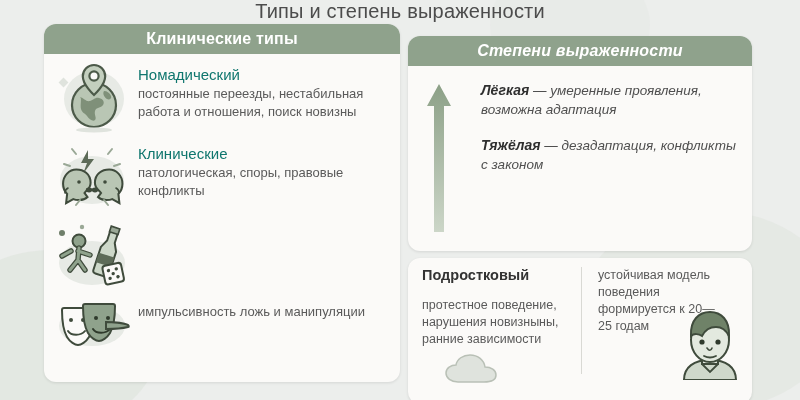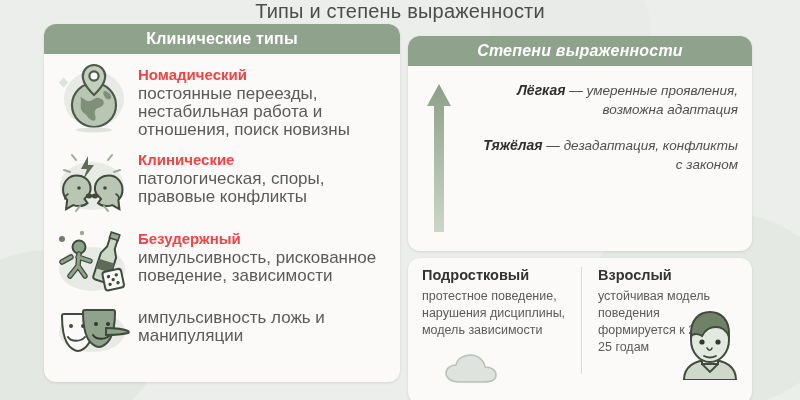--- a/index.html
+++ b/index.html
@@ -71,39 +71,38 @@
   }
   .type-icon {
     flex: 0 0 76px;
     height: 72px;
     position: relative;
   }
   .type-icon svg { display: block; width: 76px; height: 72px; }
   .type-text { padding-top: 5px; min-width: 0; }
   .type-name {
     font-size: 15px;
-    font-weight: bold;
-    color: #ef4444;
+    font-weight: normal;
+    color: #0f766e;
     margin-bottom: 2px;
     white-space: nowrap;
   }
   .type-desc {
-    font-size: 17px;
+    font-size: 13px;
     color: #5a5a5a;
     line-height: 18px;
   }
   .type-row.last .type-icon { height: 54px; }
   .type-row.last .type-icon svg { height: 54px; }
 
   
   .sever-body {
     display: flex;
     padding: 14px 14px 10px 18px;
     gap: 29px;
-    text-align: right;
   }
   .arrow-wrap { flex: 0 0 26px; padding-top: 2px; }
   .sever-list { padding-top: 1px; }
   .sever-item { margin-bottom: 17px; }
   .sever-item:last-child { margin-bottom: 0; }
   .sever-line { font-size: 13.5px; color: #4f4f4f; line-height: 19px; }
   .sever-line b { color: #2f2f2f; font-size: 14px; }
 
   
   .age-body {
@@ -111,21 +110,21 @@
     padding: 9px 12px 0 14px;
     position: relative;
     height: 116px;
   }
   .age-col { width: 50%; padding-right: 12px; }
   .age-col.right { padding-left: 16px; border-left: 1px solid #d9d9d4; }
   .age-name {
     font-size: 14.5px;
     font-weight: bold;
     color: #333333;
-    margin-bottom: 5px;
+    margin-bottom: 14px;
     white-space: nowrap;
   }
   .age-desc {
     font-size: 12.5px;
     color: #5a5a5a;
     line-height: 17px;
   }
   .age-person {
     position: absolute;
     right: 4px;
@@ -213,24 +212,20 @@
           <g transform="rotate(-12 60 56)">
             <rect x="50" y="45" width="19" height="19" rx="3" fill="#fbfaf8" stroke="#3f4b3c" stroke-width="2"></rect>
             <circle cx="55.5" cy="50.5" r="1.7" fill="#3f4b3c"></circle>
             <circle cx="63.5" cy="50.5" r="1.7" fill="#3f4b3c"></circle>
             <circle cx="59.5" cy="54.5" r="1.7" fill="#3f4b3c"></circle>
             <circle cx="55.5" cy="58.5" r="1.7" fill="#3f4b3c"></circle>
             <circle cx="63.5" cy="58.5" r="1.7" fill="#3f4b3c"></circle>
           </g>
         </svg>
       </div>
-      <div class="type-text">
-        <div class="type-name">Безудержный</div>
-        <div class="type-desc">импульсивность, рискованное поведение, зависимости</div>
-      </div>
     </div>
 
     <div class="type-row last">
       <div class="type-icon">
         <svg viewBox="0 0 76 54">
           <ellipse cx="38" cy="28" rx="33" ry="20" fill="#e7eae5"></ellipse>
           <path d="M10 8h26c1 0 2 1 2 2 0 10-1 20-5 27-3 5-8 8-11 8s-8-3-11-8C7 30 6 20 6 10c0-1 1-2 2-2z" transform="translate(2,2)" fill="#fbfaf8" stroke="#3f4b3c" stroke-width="2"></path>
           <circle cx="17" cy="22" r="2" fill="#3f4b3c"></circle>
           <circle cx="29" cy="22" r="2" fill="#3f4b3c"></circle>
           <path d="M14 33c3 5 13 5 17 0" stroke="#3f4b3c" stroke-width="2" fill="none" stroke-linecap="round"></path>
@@ -275,24 +270,23 @@
         </div>
       </div>
     </div>
   </div>
 </section>
 
 <section class="card" id="card-age">
   <div class="age-body">
     <div class="age-col left">
       <div class="age-name">Подростковый</div>
-      <div class="age-desc">протестное поведение, нарушения дисципли­ны, модель зависимости</div>
+      <div class="age-desc">протестное поведение, нарушения новизны­ны, ранние зависимости</div>
     </div>
     <div class="age-col right">
-      <div class="age-name">Взрослый</div>
       <div class="age-desc">устойчивая модель поведения формируется к 20—25 годам</div>
     </div>
 
     <svg class="age-cloud" viewBox="0 0 78 30">
       <path d="M14 28c-7 0-12-4-12-9s5-8 10-8c1-6 7-10 14-10 8 0 14 5 15 12 6 0 11 3 11 8s-5 7-12 7z" fill="#dfe3dd" stroke="#b9c0b6" stroke-width="1.5"></path>
     </svg>
 
     <svg class="age-person" viewBox="0 0 76 74">
       <path d="M12 74c0-13 10-20 26-20s26 7 26 20z" fill="#cfd8cb" stroke="#3f4b3c" stroke-width="2"></path>
       <path d="M30 46h16v12H30z" fill="#dfe5db" stroke="#3f4b3c" stroke-width="2"></path>

